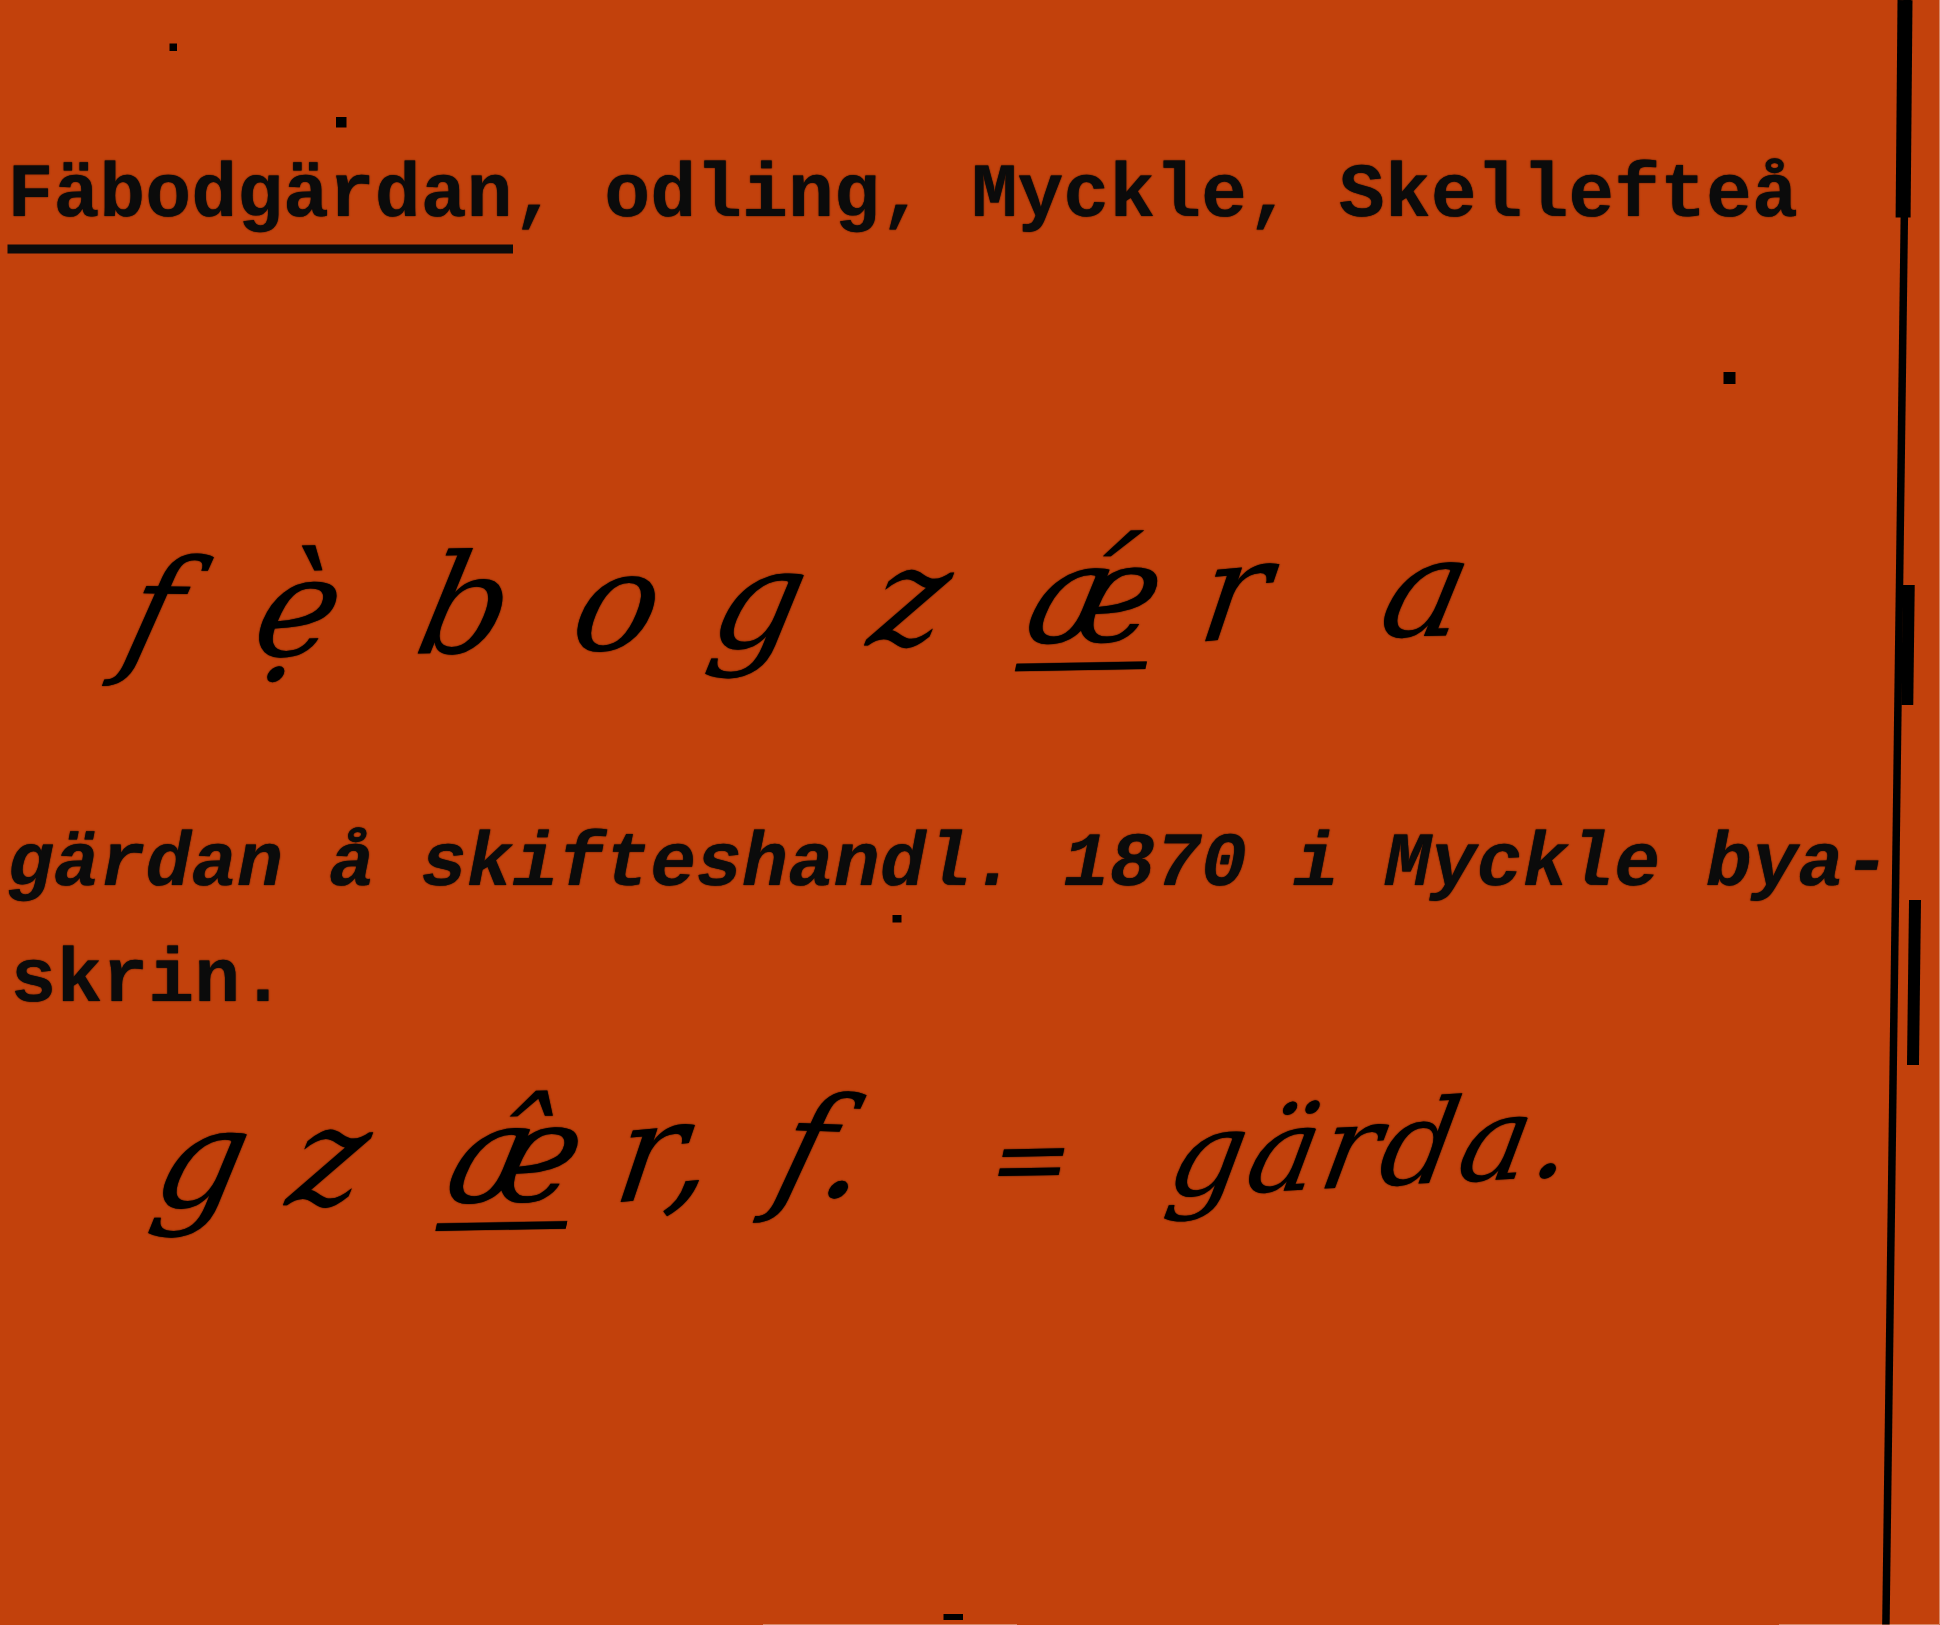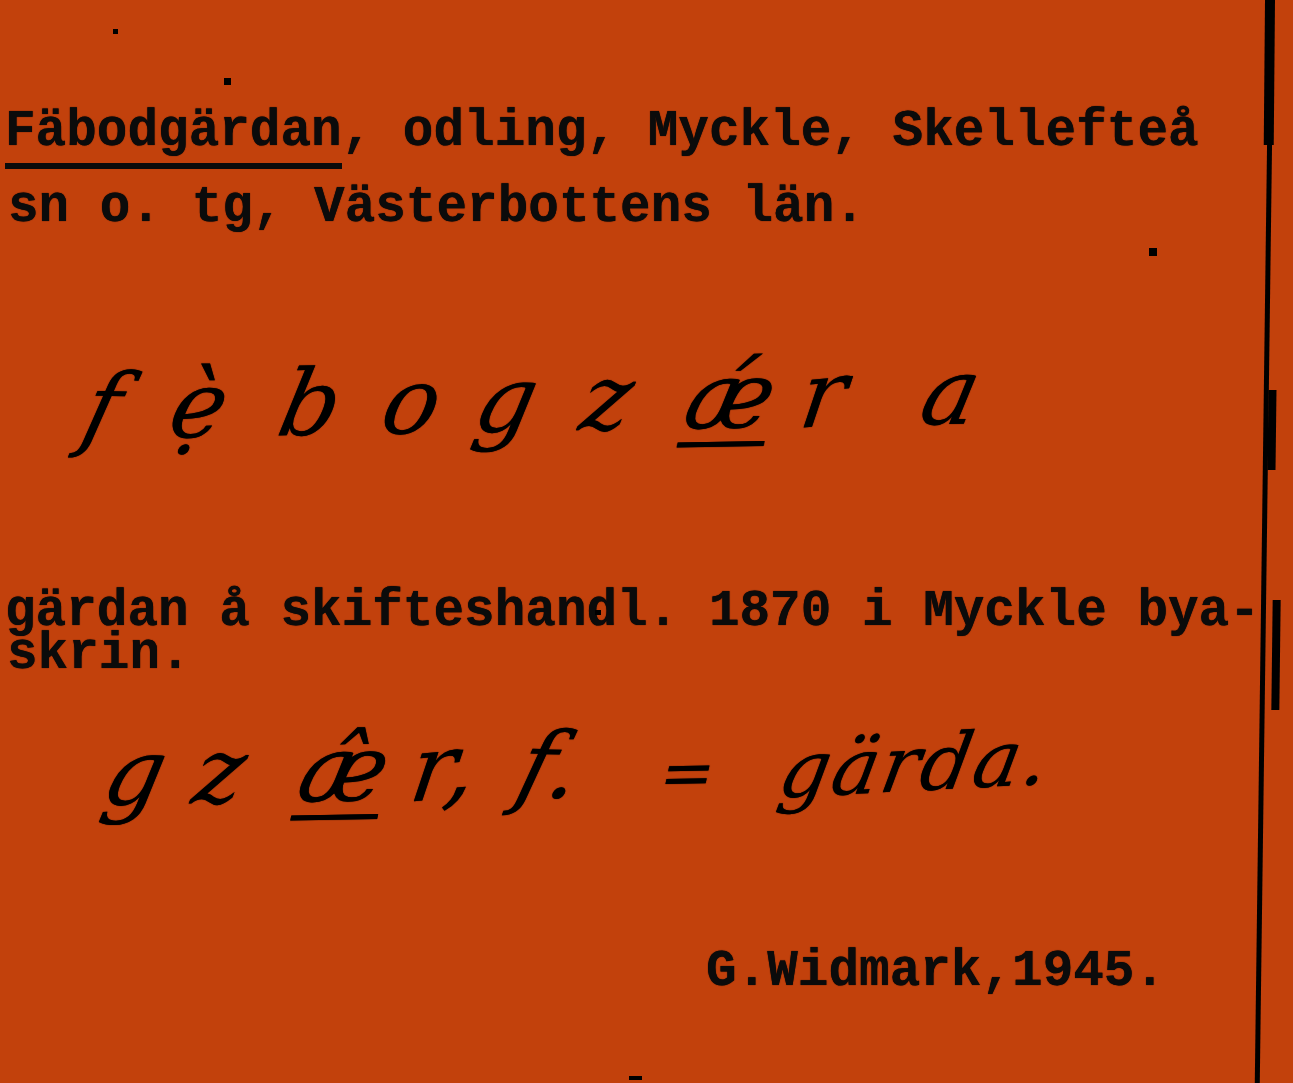--- a/index.html
+++ b/index.html
@@ -24,21 +24,21 @@
     line-height: 1;
     letter-spacing: 0;
     color: #0b0b0b;
     white-space: pre;
     text-shadow: 0 0 1px #000;
   }
   .header-line1 { left: 5px;  top: 106px; }
   .header-line2 { left: 8px;  top: 182px; }
   .underlined   { border-bottom: 6px solid #0b0b0b; padding-bottom: 3px; }
   .body-line1   { left: 9px;  top: 479px; }
-  .body-line2   { left: 5px;  top: 586px; }
+  .body-line2   { left: 5px;  top: 552px; font-style: italic; }
   .body-line3   { left: 7px;  top: 629px; font-family: Liberation Mono, monospace; }
   .signature    { left: 706px; top: 946px; }
 
   
   .hand {
     position: absolute;
     display: flex;
     align-items: baseline;
     font-family: "DejaVu Serif", serif;
     font-style: italic;
@@ -105,21 +105,20 @@
   .speck-3 { left: 1149px; top: 248px;  width: 8px;  height: 8px; }
   .speck-4 { left: 595px;  top: 610px;  width: 6px;  height: 5px; }
   .speck-5 { left: 629px;  top: 1076px; width: 13px; height: 4px; }
 </style>
 </head>
 <body>
 
 <div class="card">
 
   <div class="typed header-line1"><span class="underlined">Fäbodgärdan</span><span>, odling, Myckle, Skellefteå</span></div>
-  <div class="typed header-line2">sn o. tg, Västerbottens län.</div>
 
   <div class="hand hand1">
     <span>f</span>
     <span>ẹ̀</span>
     <span>b</span>
     <span>o</span>
     <span>g</span>
     <span>z</span>
     <span class="u-mark">ǽ</span>
     <span>r</span>
@@ -132,21 +131,20 @@
   <div class="hand hand2">
     <span>g</span>
     <span>z</span>
     <span class="u-mark">æ̂</span>
     <span>r,</span>
     <span>f.</span>
     <span>=</span>
     <span class="word">gärda.</span>
   </div>
 
-  <div class="typed signature">G.Widmark,1945.</div>
 
   <div class="edge-main"></div>
   <div class="edge-top"></div>
   <div class="edge-bump1"></div>
   <div class="edge-bump2"></div>
 
   <div class="speck speck-1"></div>
   <div class="speck speck-2"></div>
   <div class="speck speck-3"></div>
   <div class="speck speck-4"></div>

